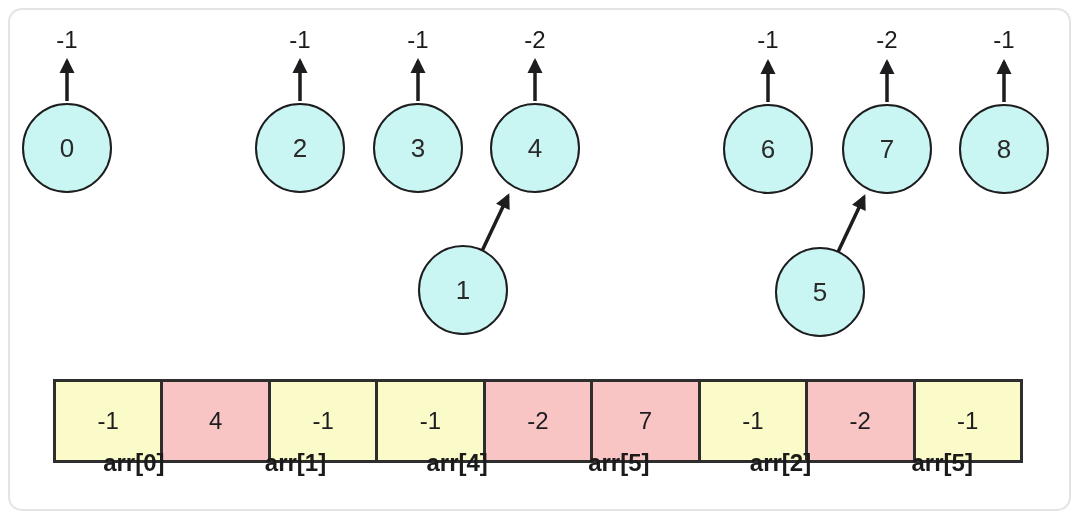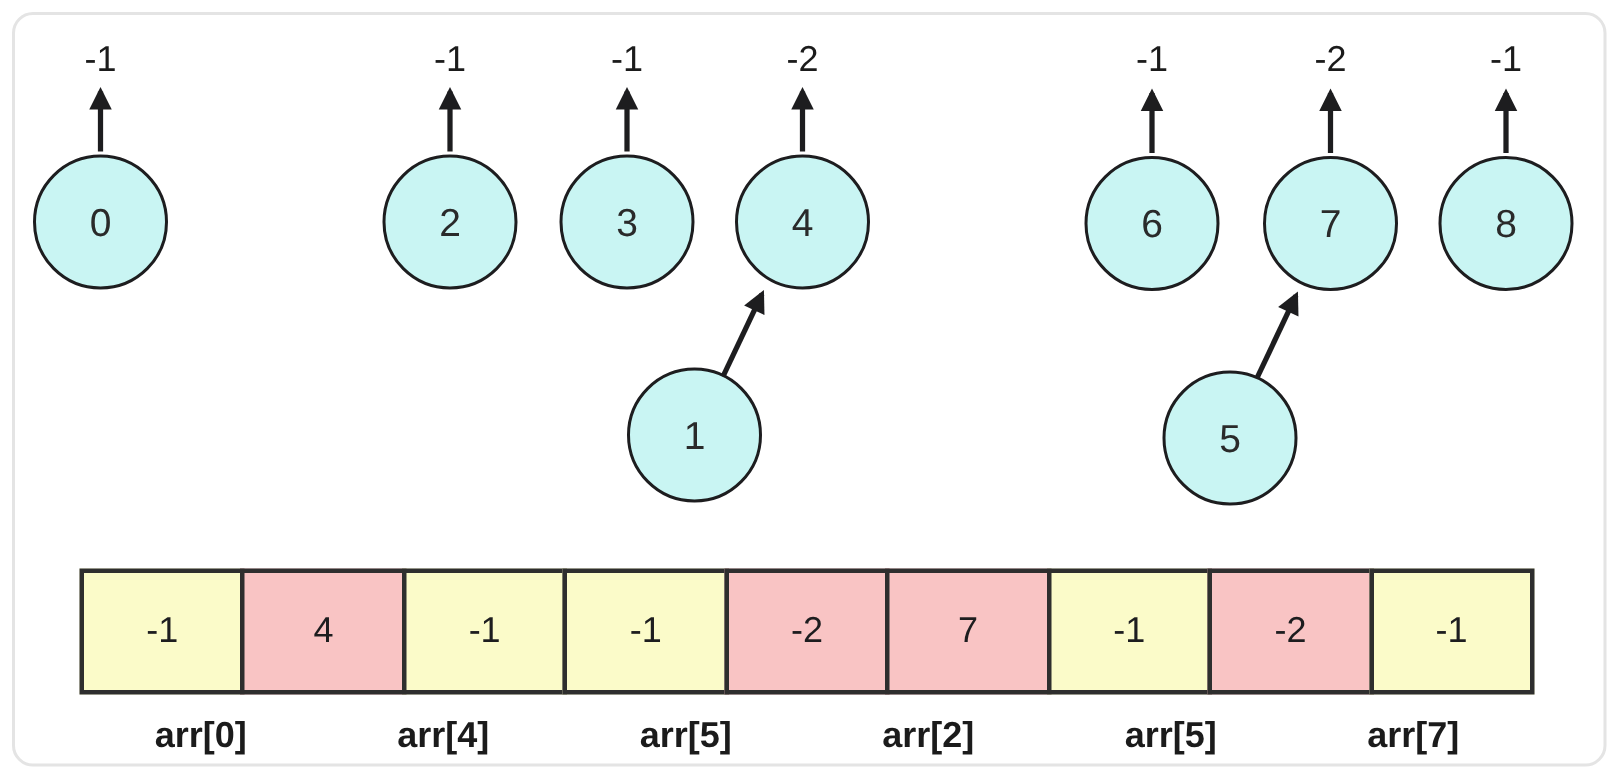--- a/index.html
+++ b/index.html
@@ -41,21 +41,21 @@
   }
   .arr-cell {
     flex: 1 1 0;
     border: 3px solid #2e2e2e;
     box-sizing: border-box;
     display: flex; align-items: center; justify-content: center;
     font-size: 24px; font-weight: 500; color: #1d1d1f;
   }
   .arr-cell + .arr-cell { margin-left: -3px; }
   .arr-labels {
-    position: absolute; left: 53px; top: 476px;
+    position: absolute; left: 53px; top: 448px;
     width: 970px; height: 30px;
     display: flex;
   }
   .arr-label {
     flex: 1 1 0;
     display: flex; align-items: center; justify-content: center;
     font-size: 24px; font-weight: 600; color: #1b1b1b;
   }
 </style>
 </head>
@@ -108,20 +108,20 @@
     <div class="arr-cell" style="background-color: rgb(251, 251, 201);">-1</div>
     <div class="arr-cell" style="background-color: rgb(249, 196, 196);">-2</div>
     <div class="arr-cell" style="background-color: rgb(249, 196, 196);">7</div>
     <div class="arr-cell" style="background-color: rgb(251, 251, 201);">-1</div>
     <div class="arr-cell" style="background-color: rgb(249, 196, 196);">-2</div>
     <div class="arr-cell" style="background-color: rgb(251, 251, 201);">-1</div>
   </div>
 
   <div class="arr-labels">
     <div class="arr-label">arr[0]</div>
+    <div class="arr-label">arr[1]</div>
     <div class="arr-label">arr[4]</div>
     <div class="arr-label">arr[5]</div>
     <div class="arr-label">arr[2]</div>
     <div class="arr-label">arr[5]</div>
-    <div class="arr-label">arr[7]</div>
   </div>
 
 </div>
 
 </body></html>

